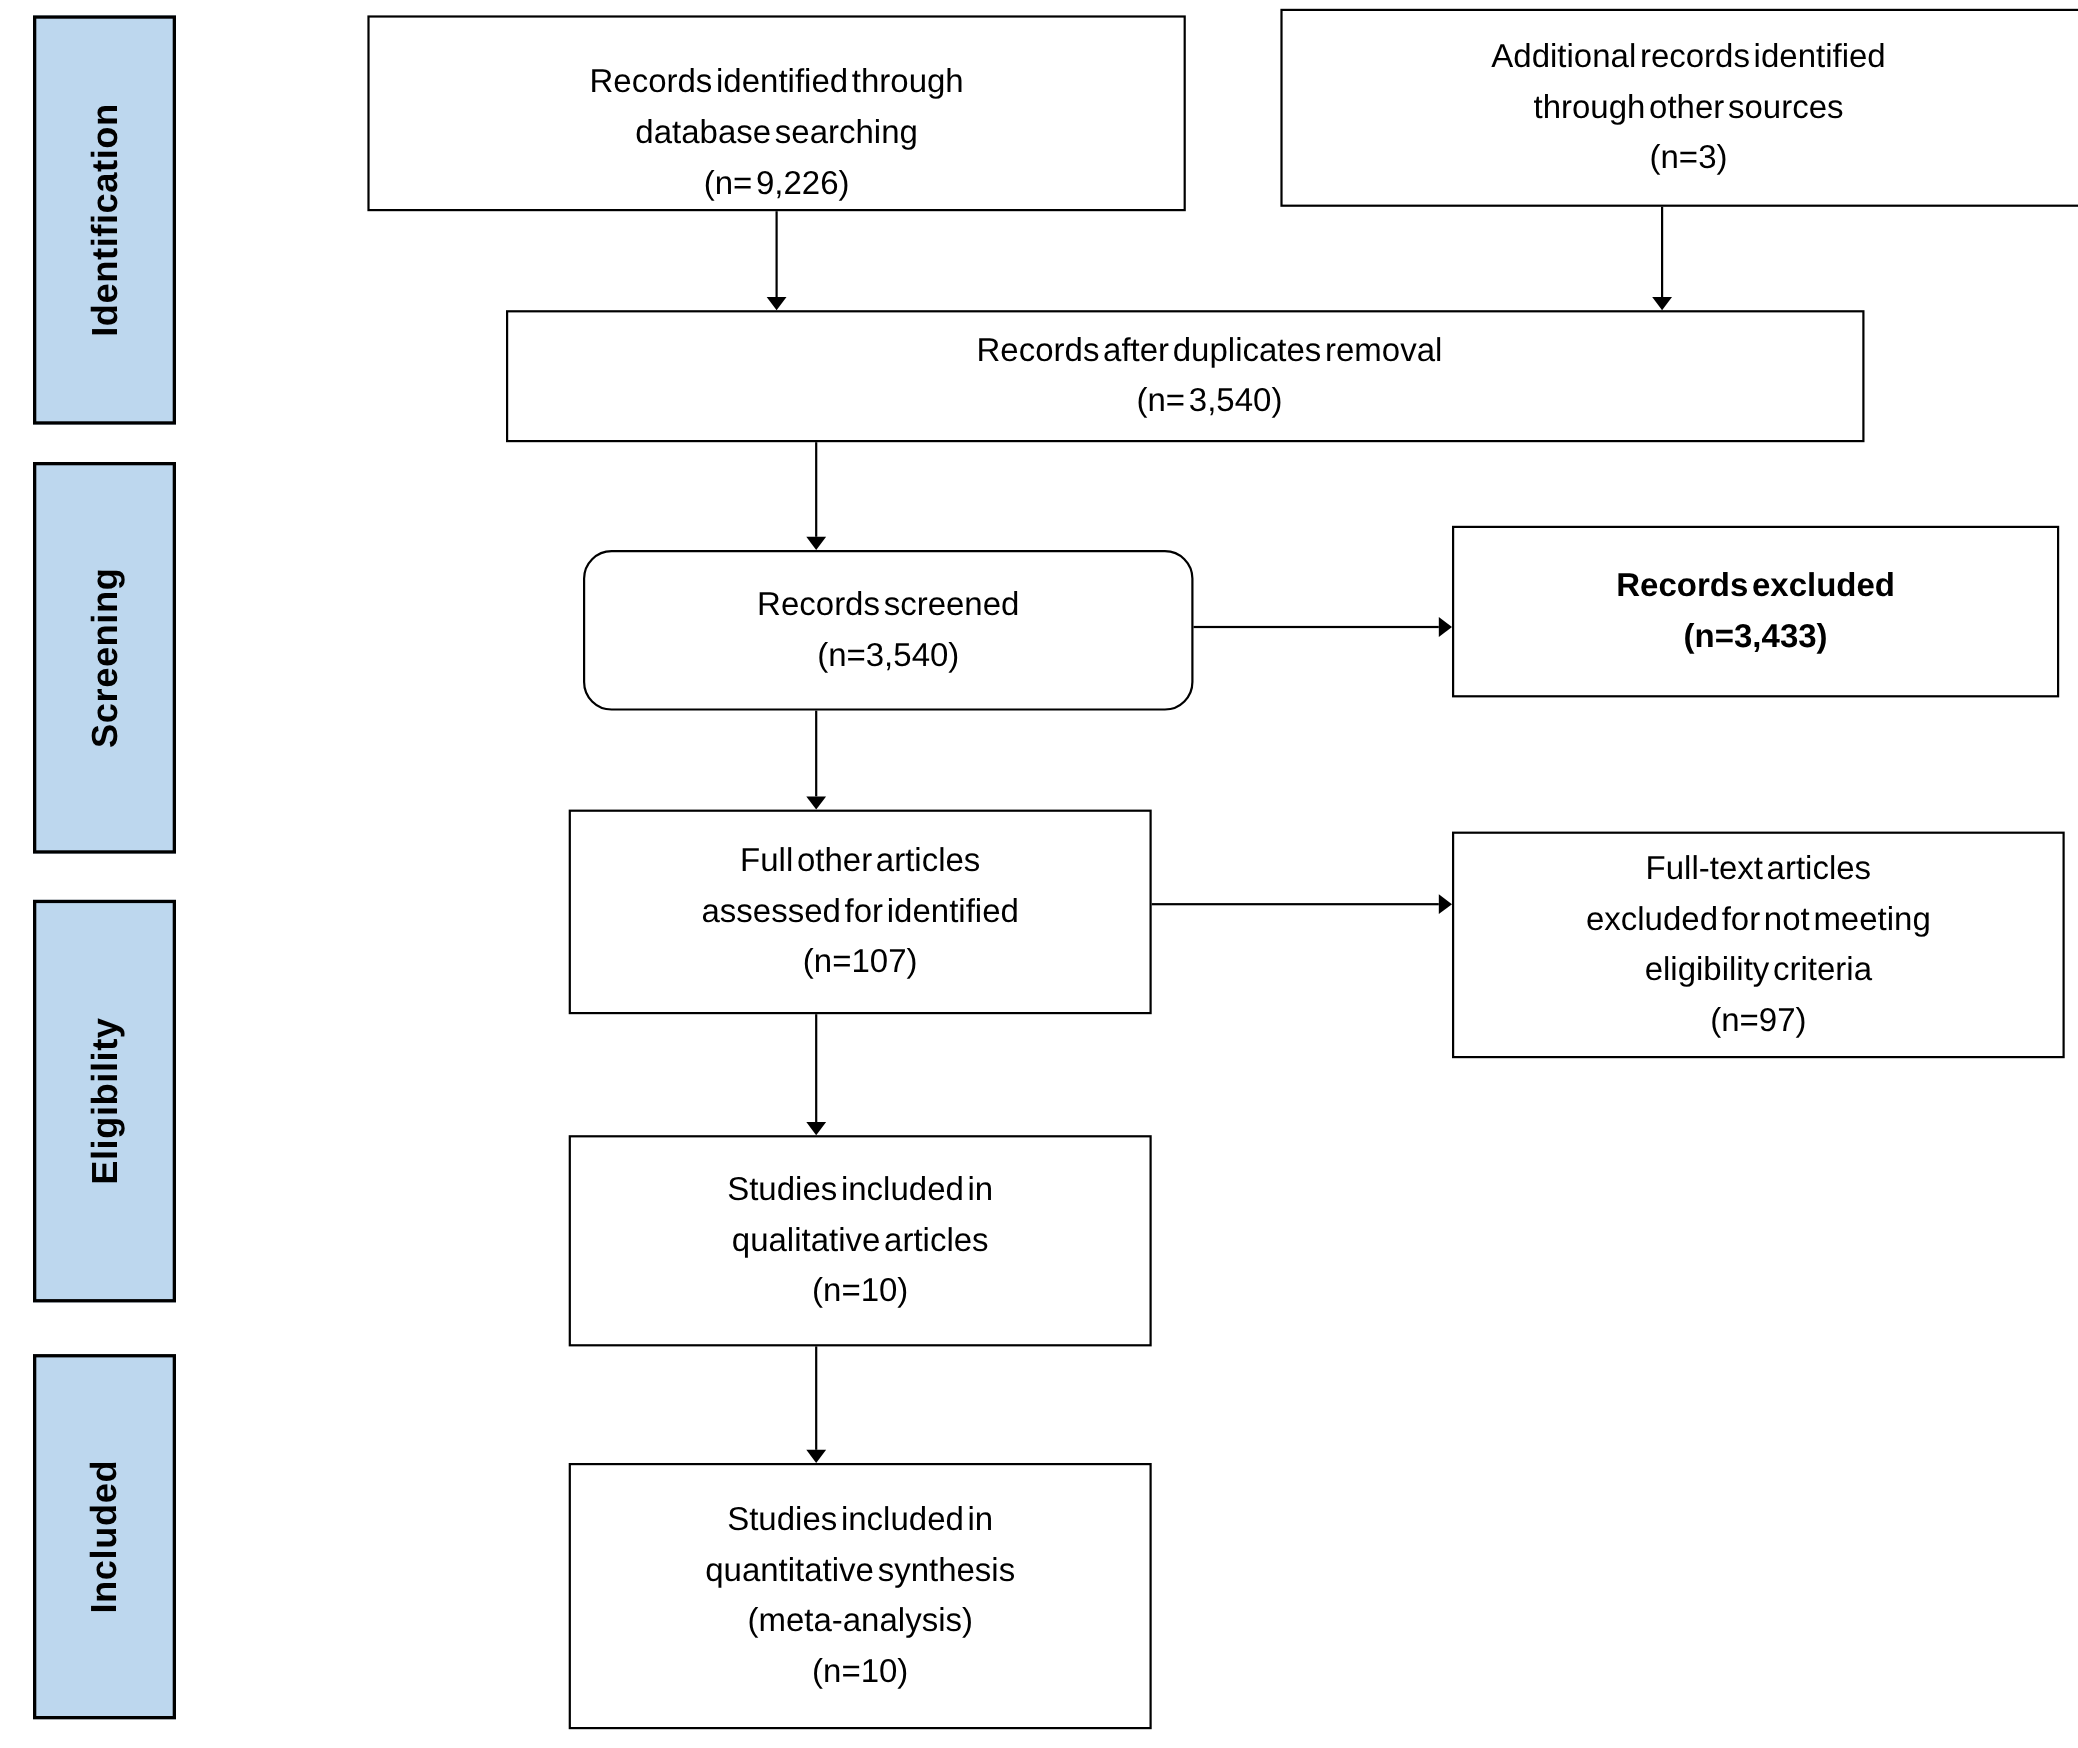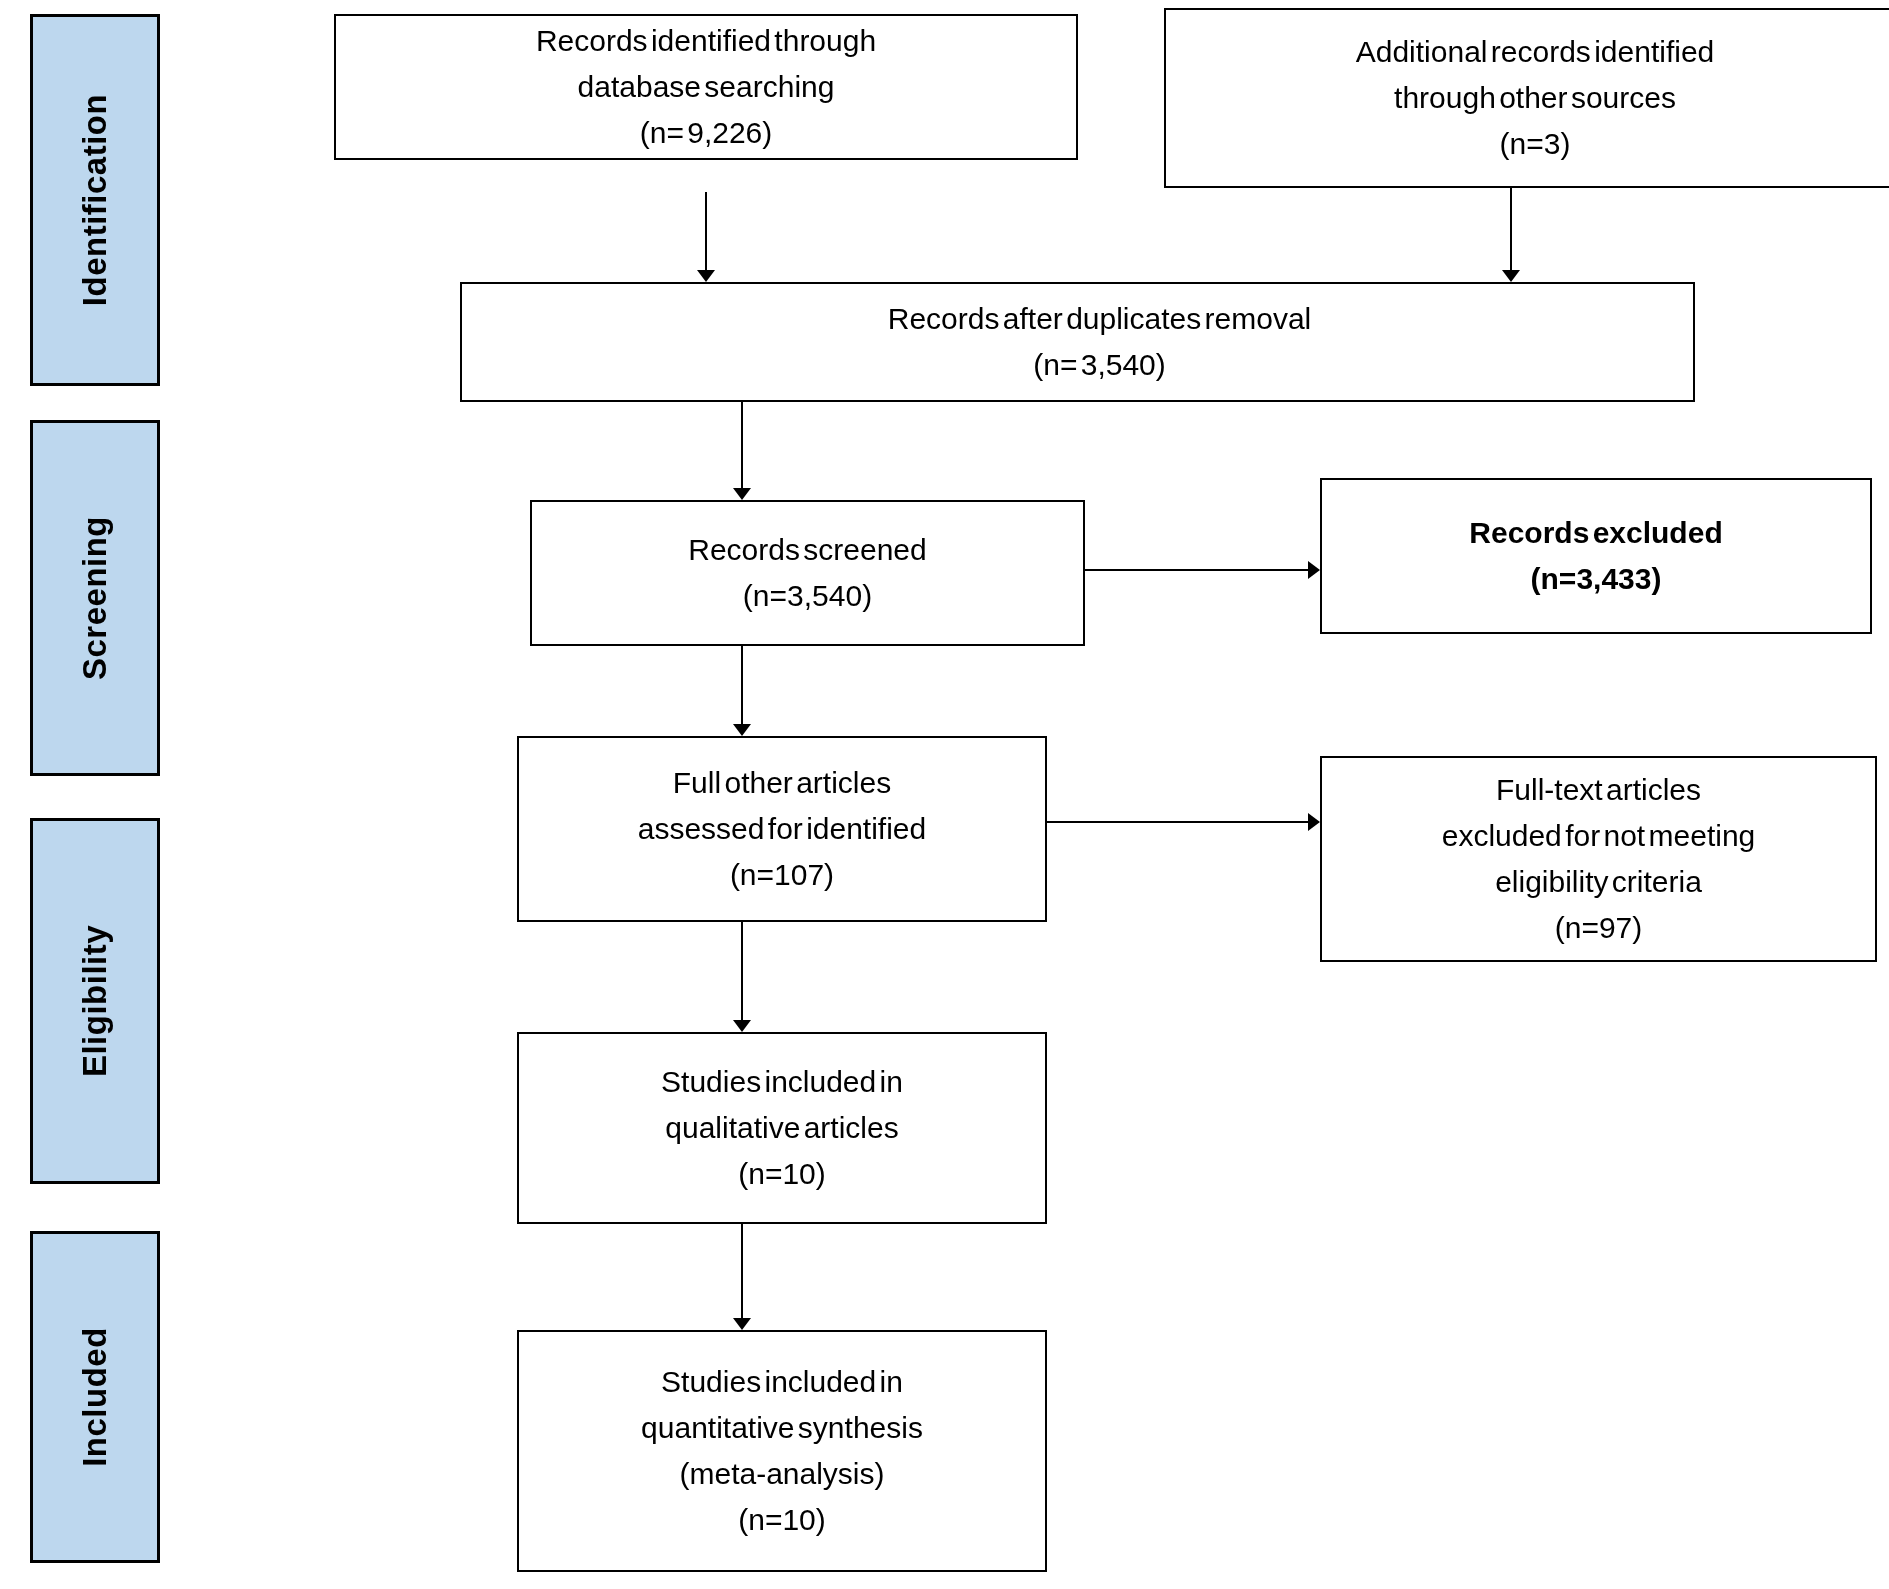--- a/index.html
+++ b/index.html
@@ -79,38 +79,38 @@
   <div class="stage" style="top:420px;height:356px;">
     <span>Screening</span>
   </div>
   <div class="stage" style="top:818px;height:366px;">
     <span>Eligibility</span>
   </div>
   <div class="stage" style="top:1231px;height:332px;">
     <span>Included</span>
   </div>
 
-  <div class="node" style="left:334px;top:14px;width:744px;height:146px;">
+  <div class="node" style="left:334px;top:14px;width:744px;height:178px;justify-content:flex-end;">
     <span>Records identified through</span>
     <span>database searching</span>
     <span>(n= 9,226)</span>
   </div>
 
   <div class="node" style="left:1140px;top:8px;width:742px;height:180px;margin-left:24px;">
     <span>Additional records identified</span>
     <span>through other sources</span>
     <span>(n=3)</span>
   </div>
 
   <div class="node" style="left:460px;top:282px;width:1235px;height:120px;padding-left:44px;">
     <span>Records after duplicates removal</span>
     <span>(n= 3,540)</span>
   </div>
 
-  <div class="node" style="left:530px;top:500px;width:555px;height:146px;">
+  <div class="node" style="left:530px;top:500px;width:555px;height:146px;border-radius:26px;">
     <span>Records screened</span>
     <span>(n=3,540)</span>
   </div>
 
   <div class="node" style="left:1320px;top:478px;width:552px;height:156px;font-weight:bold;">
     <span>Records excluded</span>
     <span>(n=3,433)</span>
   </div>
 
   <div class="node" style="left:517px;top:736px;width:530px;height:186px;">

